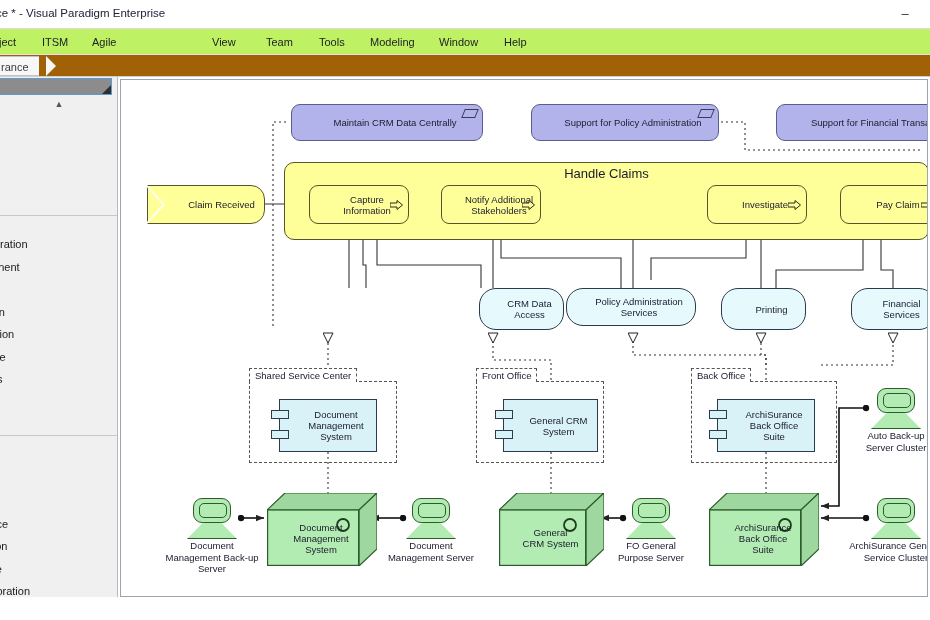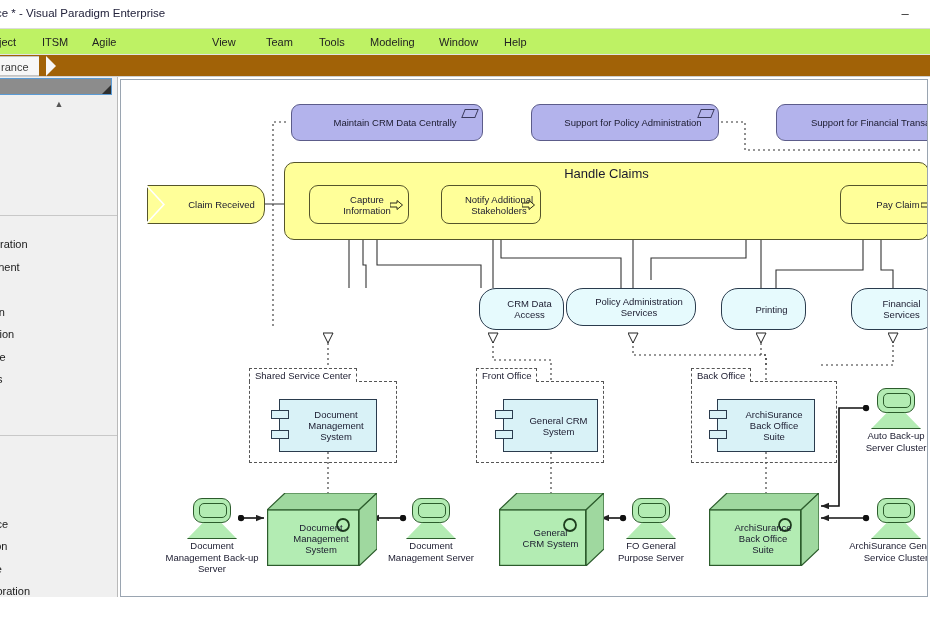--- a/index.html
+++ b/index.html
@@ -306,20 +306,26 @@
       <div class="nd bproc" style="left: 188px; top: 105px; width: 100px; height: 39px; z-index: 6;">
         <div class="lbl">Capture
 Information</div>
         <div class="arrow-icon"><svg width="13" height="10" viewBox="0 0 13 10">
             <path d="M0,3 L7,3 L7,0.5 L12.5,5 L7,9.5 L7,7 L0,7 z" fill="#ffff99" stroke="#2a2a1a" stroke-width="1"></path>
           </svg></div>
       </div>
       <div class="nd bproc" style="left: 320px; top: 105px; width: 100px; height: 39px; z-index: 6; border-radius: 8px;">
         <div class="lbl">Notify Additional
 Stakeholders</div>
+        <div class="arrow-icon"><svg width="13" height="10" viewBox="0 0 13 10">
+            <path d="M0,3 L7,3 L7,0.5 L12.5,5 L7,9.5 L7,7 L0,7 z" fill="#ffff99" stroke="#2a2a1a" stroke-width="1"></path>
+          </svg></div>
+      </div>
+      <div class="nd bproc" style="left: 586px; top: 105px; width: 100px; height: 39px; z-index: 6;">
+        <div class="lbl">Investigate</div>
         <div class="arrow-icon"><svg width="13" height="10" viewBox="0 0 13 10">
             <path d="M0,3 L7,3 L7,0.5 L12.5,5 L7,9.5 L7,7 L0,7 z" fill="#ffff99" stroke="#2a2a1a" stroke-width="1"></path>
           </svg></div>
       </div>
       <div class="nd bproc" style="left: 719px; top: 105px; width: 100px; height: 39px; z-index: 6;">
         <div class="lbl">Pay Claim</div>
         <div class="arrow-icon"><svg width="13" height="10" viewBox="0 0 13 10">
             <path d="M0,3 L7,3 L7,0.5 L12.5,5 L7,9.5 L7,7 L0,7 z" fill="#ffff99" stroke="#2a2a1a" stroke-width="1"></path>
           </svg></div>
       </div>

